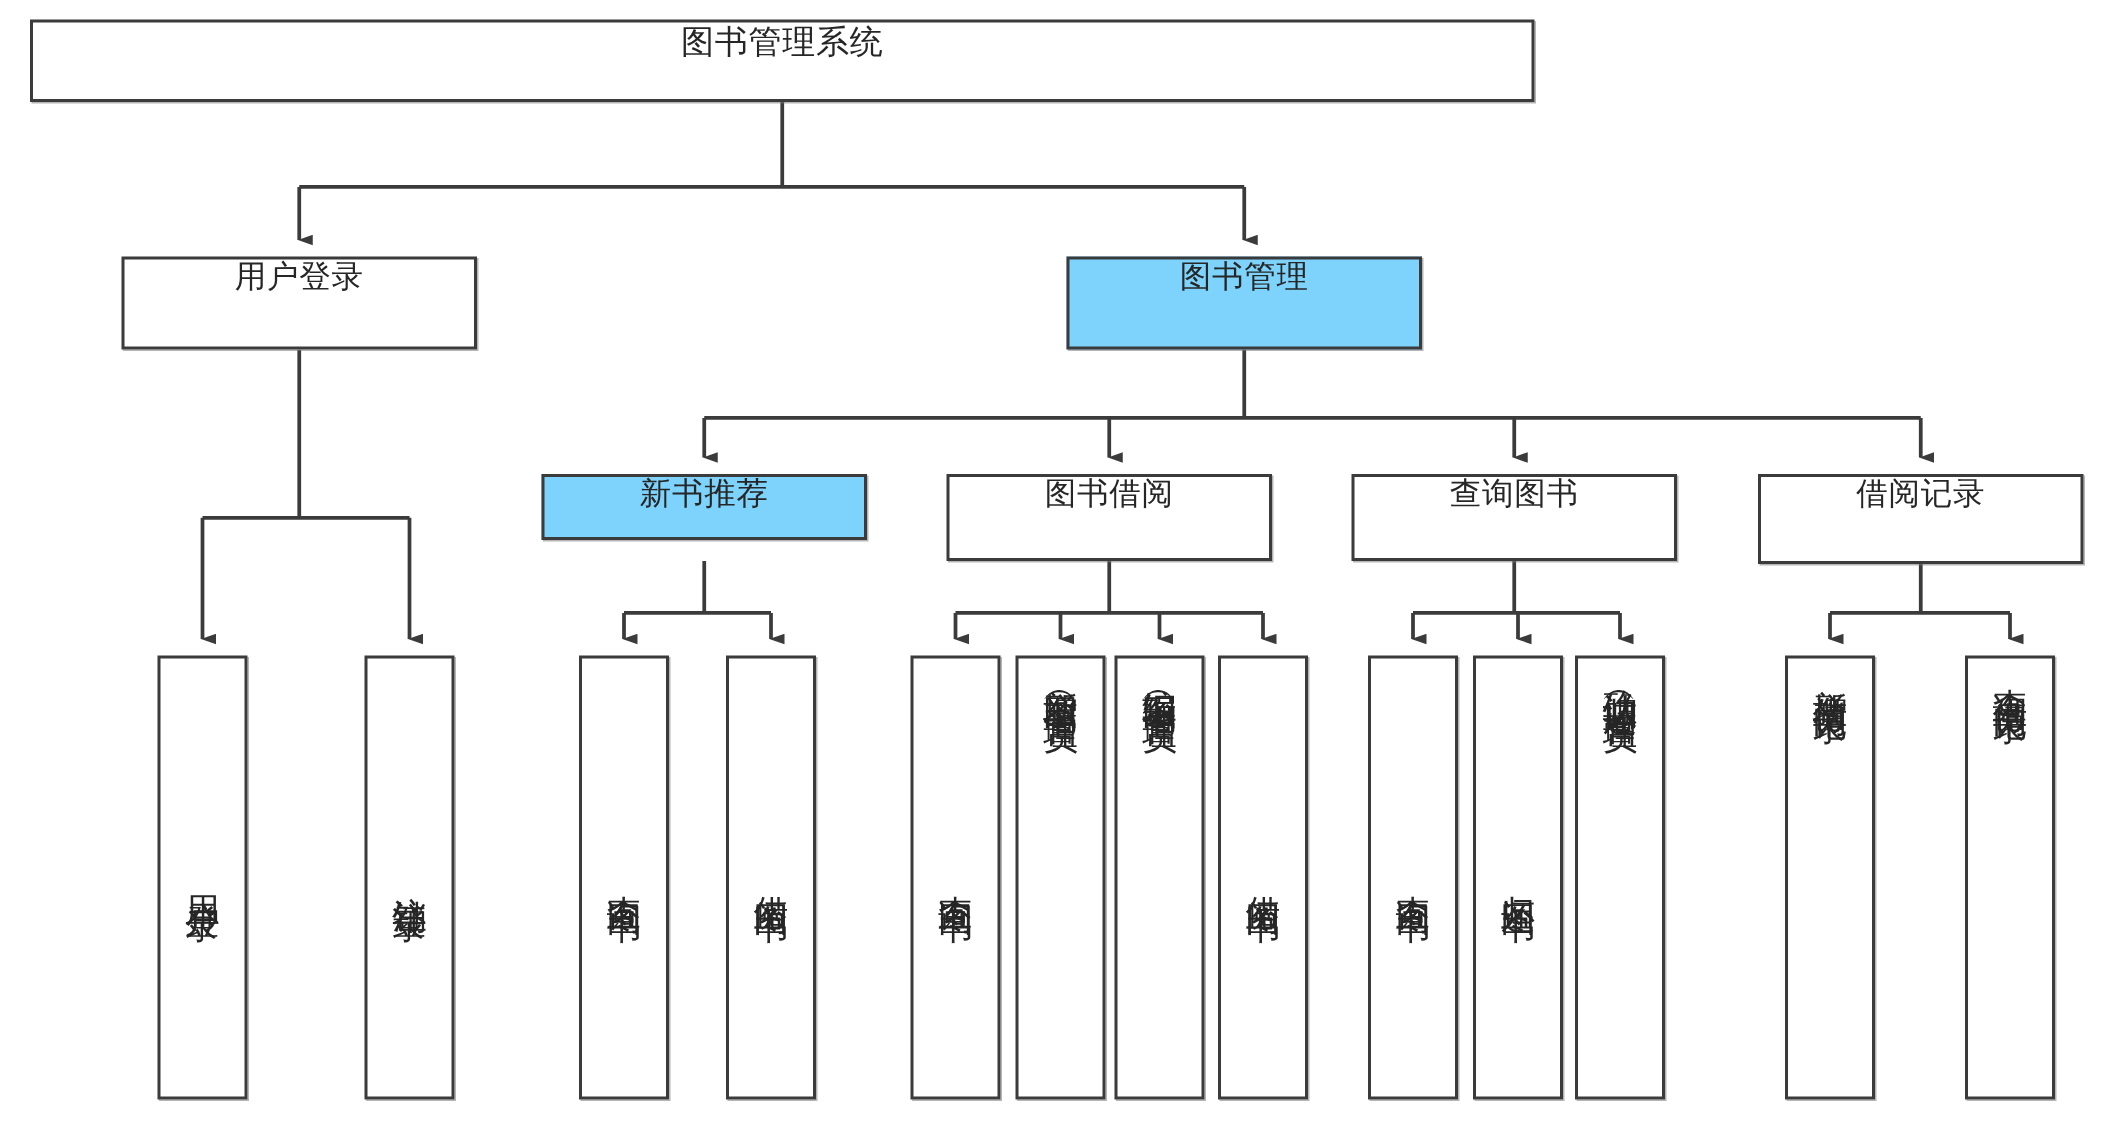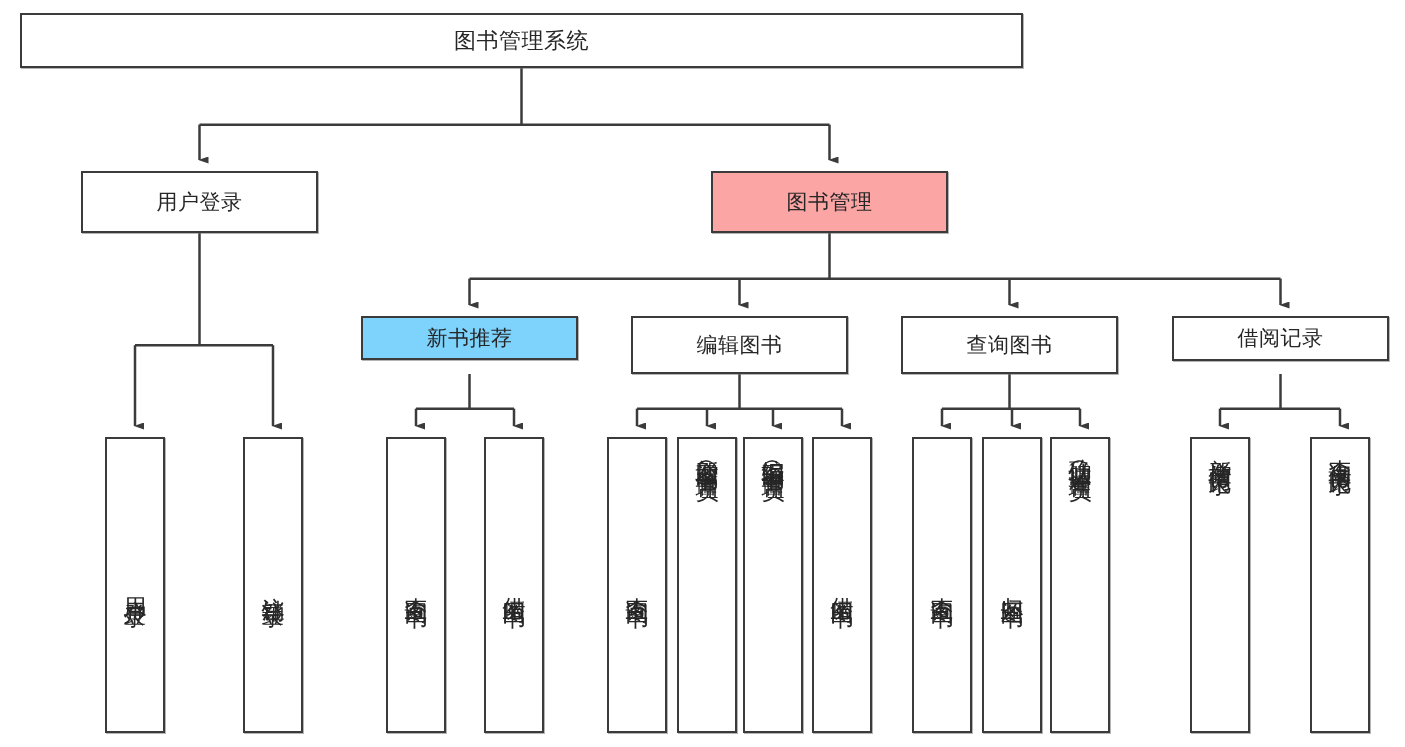--- a/index.html
+++ b/index.html
@@ -26,21 +26,20 @@
     height: 747px;
     pointer-events: none;
   }
   .node {
     position: absolute;
     box-sizing: border-box;
     background: #ffffff;
     border: 2px solid #3b3b3b;
     box-shadow: 1px 1px 0 0 rgba(120,120,120,0.55);
     display: flex;
-    align-items: center;
     justify-content: center;
     color: #262626;
     z-index: 2;
   }
   .node-label {
     display: block;
     text-align: center;
     line-height: 1.18;
     white-space: nowrap;
   }
@@ -126,33 +125,33 @@
       </g>
   </svg>
 
   <div id="nodes-layer">
       <div class="node horiz root" style="left: 20px; top: 13px; width: 1003px; height: 55px; border-color: rgb(59, 59, 59); background: rgb(255, 255, 255); color: rgb(38, 38, 38);">
         <span class="node-label">图书管理系统</span>
       </div>
       <div class="node horiz" style="left: 81px; top: 171px; width: 237px; height: 62px; border-color: rgb(59, 59, 59); background: rgb(255, 255, 255); color: rgb(38, 38, 38);">
         <span class="node-label">用户登录</span>
       </div>
-      <div class="node horiz" style="left: 711px; top: 171px; width: 237px; height: 62px; border-color: rgb(59, 59, 59); background: #fca5a5; color: rgb(38, 38, 38);">
+      <div class="node horiz" style="left: 711px; top: 171px; width: 237px; height: 62px; border-color: rgb(59, 59, 59); background: #7dd3fc; color: rgb(38, 38, 38);">
         <span class="node-label">图书管理</span>
       </div>
       <div class="node horiz" style="left: 361px; top: 316px; width: 217px; height: 44px; border-color: rgb(59, 59, 59); background: #7dd3fc; color: rgb(38, 38, 38);">
         <span class="node-label">新书推荐</span>
       </div>
       <div class="node horiz" style="left: 631px; top: 316px; width: 217px; height: 58px; border-color: rgb(59, 59, 59); background: rgb(255, 255, 255); color: rgb(38, 38, 38);">
-        <span class="node-label">编辑图书</span>
+        <span class="node-label">图书借阅</span>
       </div>
       <div class="node horiz" style="left: 901px; top: 316px; width: 217px; height: 58px; border-color: rgb(59, 59, 59); background: rgb(255, 255, 255); color: rgb(38, 38, 38);">
         <span class="node-label">查询图书</span>
       </div>
-      <div class="node horiz" style="left: 1172px; top: 316px; width: 217px; height: 45px; border-color: rgb(59, 59, 59); background: rgb(255, 255, 255); color: rgb(38, 38, 38);">
+      <div class="node horiz" style="left: 1172px; top: 316px; width: 217px; height: 60px; border-color: rgb(59, 59, 59); background: rgb(255, 255, 255); color: rgb(38, 38, 38);">
         <span class="node-label">借阅记录</span>
       </div>
       <div class="node vert centered" style="left: 105px; top: 437px; width: 60px; height: 296px; border-color: rgb(59, 59, 59); background: rgb(255, 255, 255); color: rgb(38, 38, 38);">
         <span class="node-label">用户登录</span>
       </div>
       <div class="node vert centered" style="left: 243px; top: 437px; width: 60px; height: 296px; border-color: rgb(59, 59, 59); background: rgb(255, 255, 255); color: rgb(38, 38, 38);">
         <span class="node-label">注销登录</span>
       </div>
       <div class="node vert centered" style="left: 386px; top: 437px; width: 60px; height: 296px; border-color: rgb(59, 59, 59); background: rgb(255, 255, 255); color: rgb(38, 38, 38);">
         <span class="node-label">查询图书</span>

